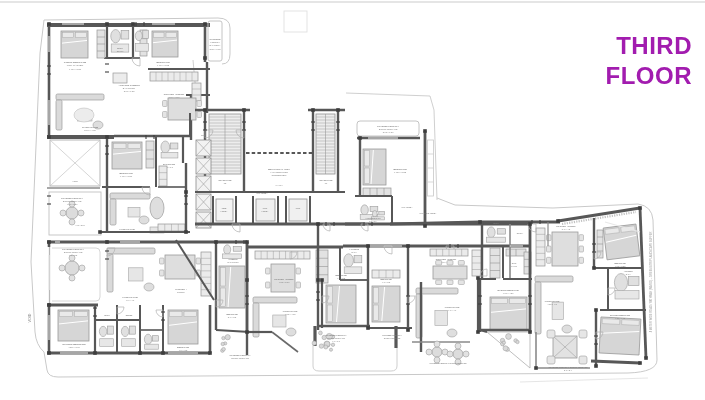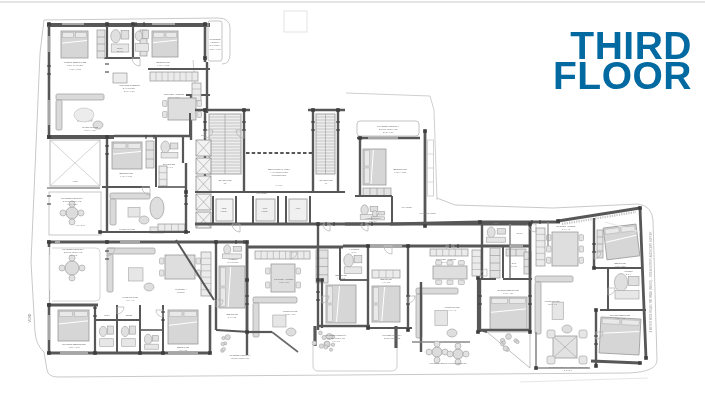--- a/index.html
+++ b/index.html
@@ -1,15 +1,15 @@
 <!DOCTYPE html>
 <html><head><meta charset="utf-8"><style>
 html,body{margin:0;padding:0;background:#ffffff;width:705px;height:400px;overflow:hidden;}
 .title{position:absolute;right:13px;top:31px;text-align:right;font-family:"Liberation Sans",sans-serif;
-font-weight:bold;font-size:39px;line-height:30px;color:#0369a1;letter-spacing:0.5px;}
+font-weight:bold;font-size:24px;line-height:30px;color:#a21caf;letter-spacing:0.5px;}
 </style></head>
 <body>
 <svg style="filter:blur(0.34px)" width="705" height="400" viewBox="0 0 705 400">
     <path d="M 222,64 Q 230,64 230,54 L 230,28 Q 230,18 218,18 L 44,20 L 40,53 L 31,262 L 35,332 Q 36,345 44,352 L 47,370 Q 48,377 58,377 L 628,373 Q 657,372 657,360 L 653,220 Q 652,206 638,204 L 553,208 L 455,205 L 437,198" fill="none" stroke="#c9c9c9" stroke-width="1"></path>
     <path d="M 437,200 L 434,110 L 430,96 L 346,93" fill="none" stroke="#c9c9c9" stroke-width="0.9"></path>
     <path d="M 196,93 L 193,60" fill="none" stroke="#c9c9c9" stroke-width="0.9"></path>
     <line x1="0" y1="2" x2="705" y2="2" stroke="#dcdcdc" stroke-width="1.4"></line>
     <rect x="284" y="11" width="23" height="21" fill="none" stroke="#e0e0e0" stroke-width="0.9"></rect>
     <g transform="translate(31,318) rotate(-90)" text-anchor="middle" font-family="Liberation Sans, sans-serif" fill="#8a8a8a">
       <text x="0" y="0.0" font-size="3.6479999999999997" font-weight="normal">VOID</text>

